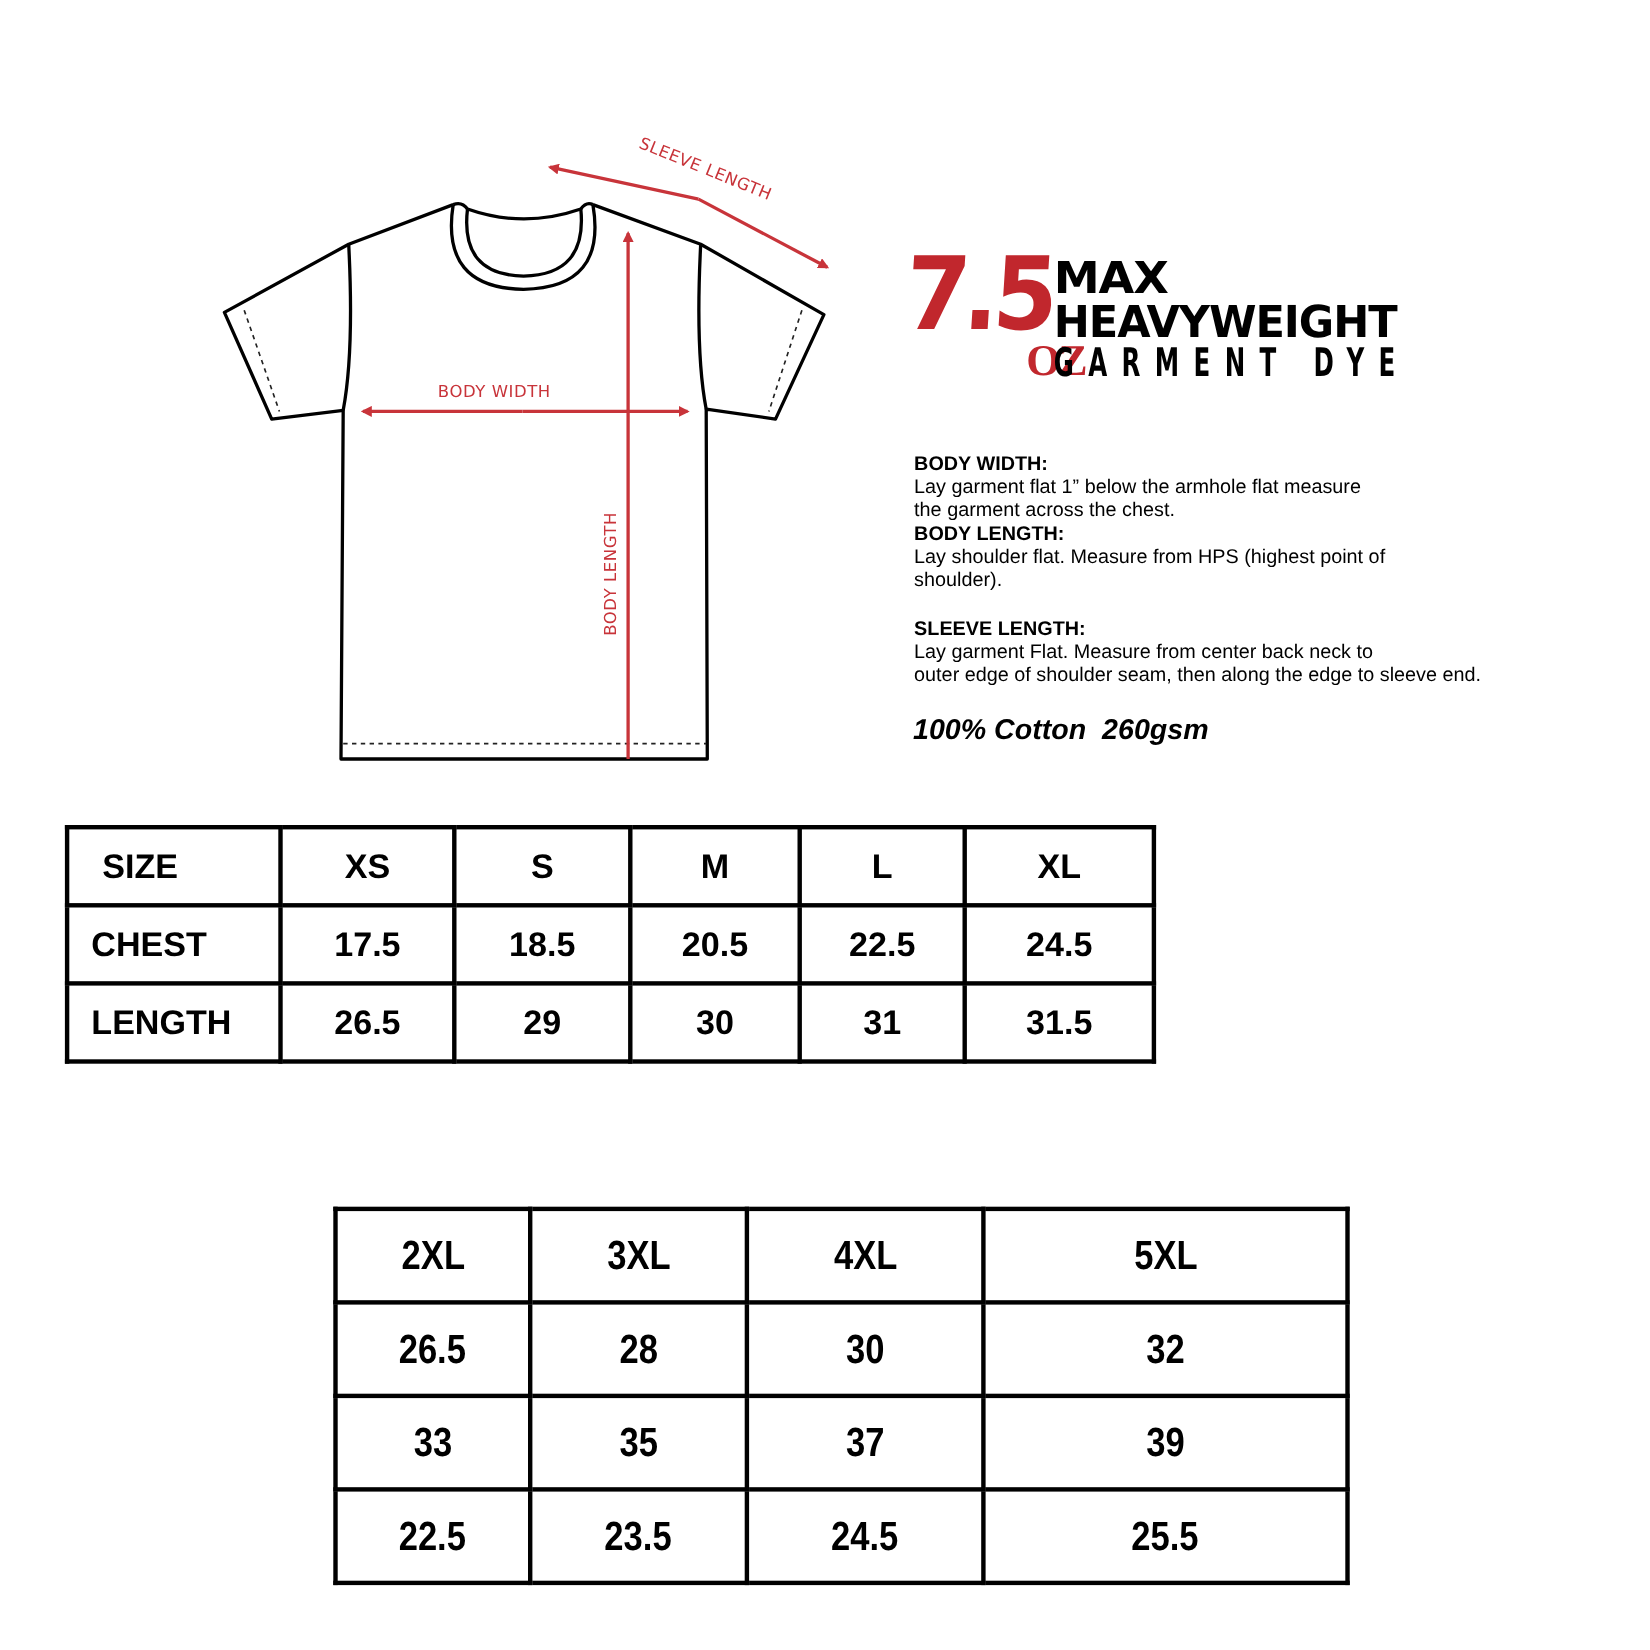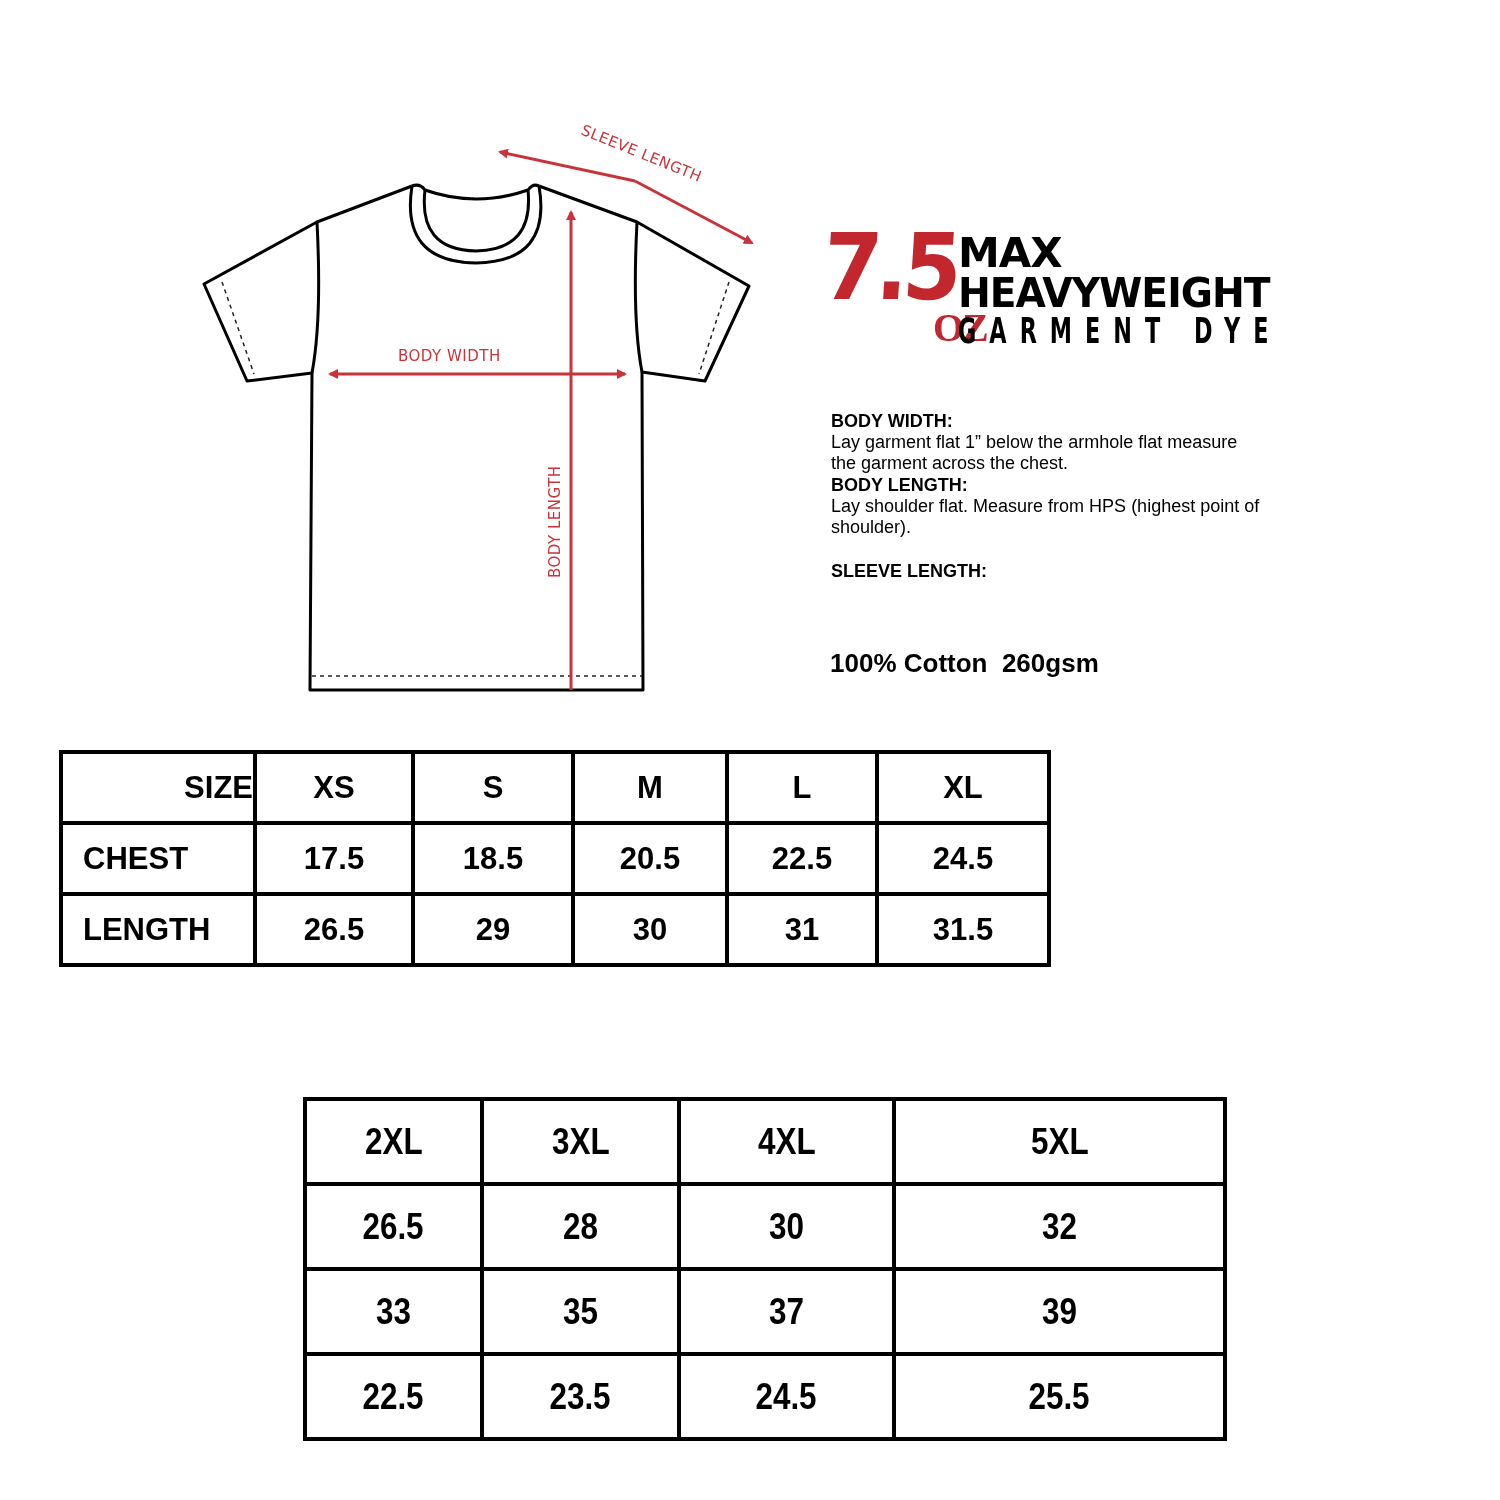--- a/index.html
+++ b/index.html
@@ -11,29 +11,29 @@
   .logo-num { position: absolute; left: 826px; top: 222px; font-family: "DejaVu Sans", sans-serif; font-weight: bold; color: #c1272d; font-size: 92px; line-height: 92px; letter-spacing: -6px; transform: scaleX(0.92) skewX(-4deg); transform-origin: left top; }
   .logo-oz { position: absolute; left: 893px; top: 308px; font-family: Liberation Serif, serif; font-weight: bold; color: #c1272d; font-size: 40px; line-height: 40px; letter-spacing: -2px; margin-left: 40px; }
   .logo-max { position: absolute; left: 958px; top: 234px; font-family: "DejaVu Sans", sans-serif; font-weight: bold; font-size: 40px; line-height: 38px; letter-spacing: -1px; transform: scaleX(1.05); transform-origin: left top; }
   .logo-heavy { position: absolute; left: 958px; top: 274px; font-family: "DejaVu Sans", sans-serif; font-weight: bold; font-size: 40px; line-height: 38px; letter-spacing: -1px; transform: scaleX(0.98); transform-origin: left top; }
   .logo-dye { position: absolute; left: 958px; top: 312px; font-family: "DejaVu Sans", sans-serif; font-weight: bold; font-size: 36px; line-height: 38px; letter-spacing: 21px; transform: scaleX(0.62); transform-origin: left top; white-space: nowrap; }
 
   
   .instr { position: absolute; left: 831px; width: 640px; font-family: "Liberation Sans", sans-serif; font-size: 18px; line-height: 21px; }
   .instr .h { font-weight: bold; display: block; }
   .instr .t { display: block; white-space: pre-line; }
-  .fabric { position: absolute; left: 830px; top: 648px; font-family: "Liberation Sans", sans-serif; font-weight: bold; font-size: 26px; white-space: pre; }
+  .fabric { position: absolute; left: 830px; top: 648px; font-family: "Liberation Sans", sans-serif; font-weight: bold; font-size: 26px; white-space: pre; font-style: italic; }
 
   
   table.size { position: absolute; border-collapse: collapse; table-layout: fixed; }
   table.size td { border: 4px solid #000; padding: 0; text-align: center; vertical-align: middle; font-family: "Liberation Sans", sans-serif; font-weight: bold; }
   #table1 { left: 59px; top: 750px; width: 988px; }
   #table1 td { height: 67px; font-size: 31px; }
   #table1 td.rowlabel { text-align: left; padding-left: 20px; }
-  #table1 td.sizelabel { text-align: right; padding-left: 30px; }
+  #table1 td.sizelabel { text-align: left; padding-left: 30px; }
   #table2 { left: 303px; top: 1097px; width: 920px; }
   #table2 td { height: 81px; font-size: 37px; font-family: "Liberation Sans", sans-serif; }
   #table2 td span { display: inline-block; transform: scaleX(0.85); }
 </style>
 </head>
 <body>
 
 <svg id="diagram" viewBox="0 0 1500 720" xmlns="http://www.w3.org/2000/svg">
   <defs>
     <marker id="arrowhead" markerWidth="10" markerHeight="10" refX="8" refY="5" orient="auto" markerUnits="userSpaceOnUse">
@@ -84,20 +84,22 @@
   <span class="t">Lay garment flat 1” below the armhole flat measure
 the garment across the chest.</span>
 </div>
 <div class="instr" style="top:475px;">
   <span class="h">BODY LENGTH:</span>
   <span class="t">Lay shoulder flat. Measure from HPS (highest point of
 shoulder).</span>
 </div>
 <div class="instr" style="top:561px;">
   <span class="h">SLEEVE LENGTH:</span>
+  <span class="t">Lay garment Flat. Measure from center back neck to
+outer edge of shoulder seam, then along the edge to sleeve end.</span>
 </div>
 <div class="fabric">100% Cotton  260gsm</div>
 
 <table id="table1" class="size">
   <colgroup>
     <col style="width:194px">
       <col style="width:158px">
       <col style="width:160px">
       <col style="width:154px">
       <col style="width:150px">

